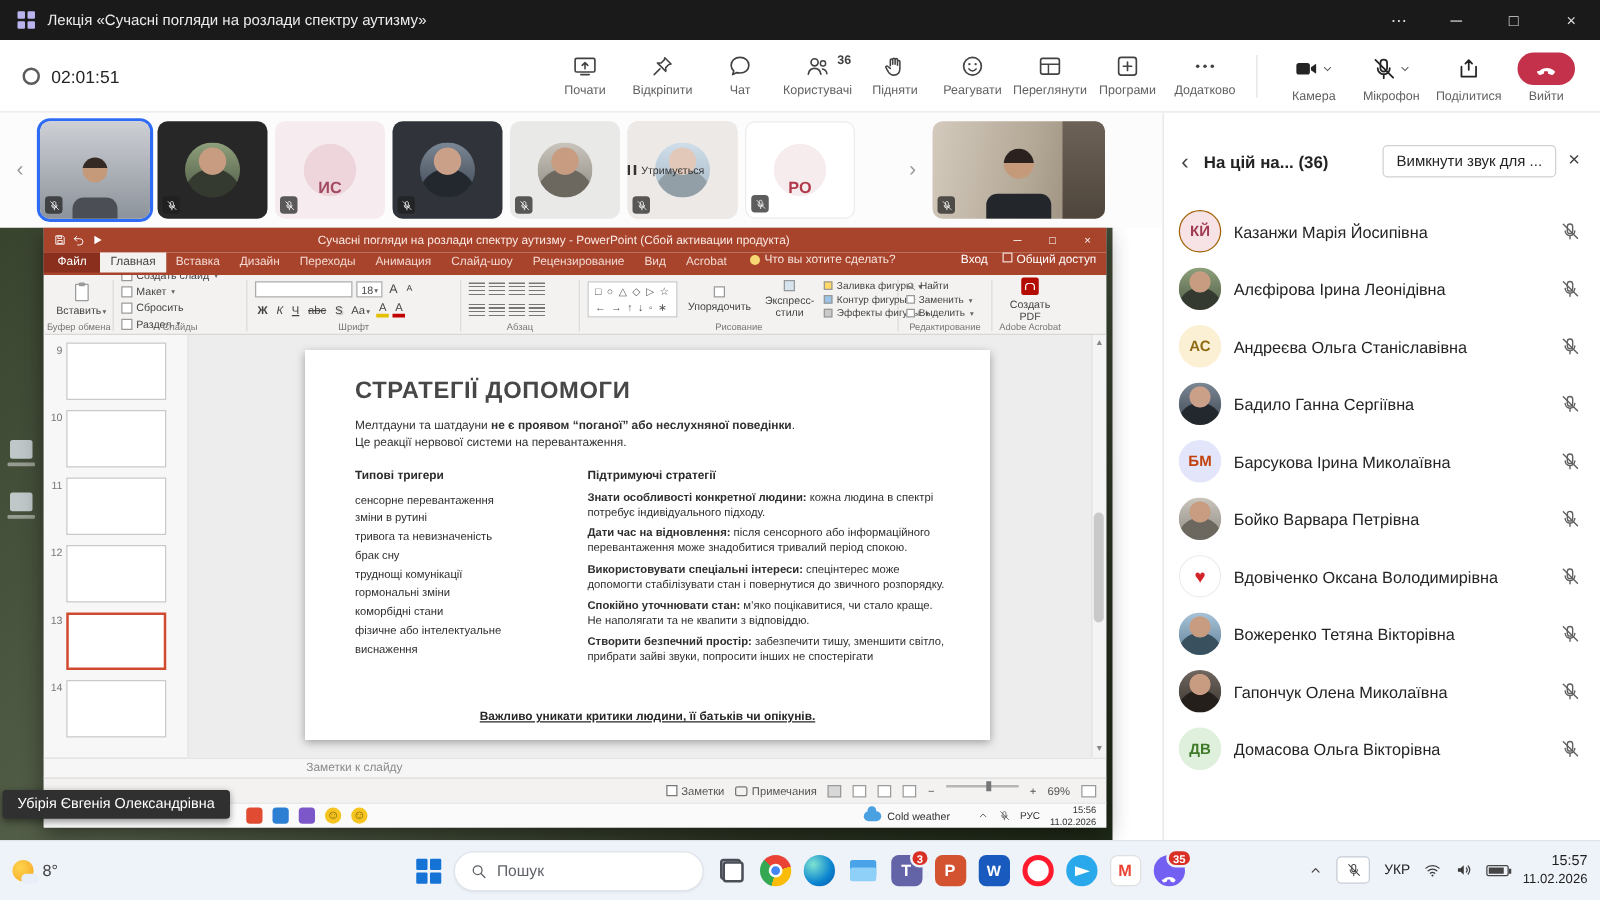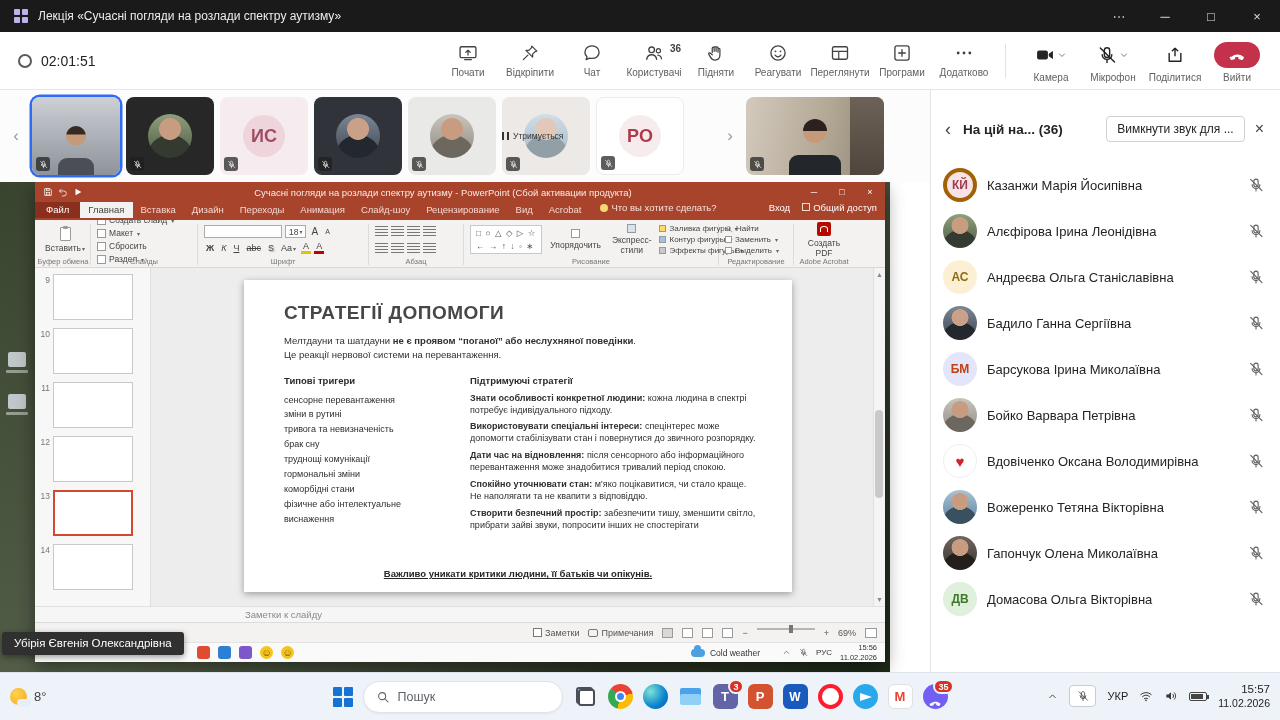--- a/index.html
+++ b/index.html
@@ -35,21 +35,21 @@
 
 
 .stage{position:absolute;top:90px;left:0;width:930px;height:582px;background:#fff}
 .filmstrip{position:absolute;top:0;left:0;width:930px;height:92px;background:#fcfcfc;display:flex;align-items:center;gap:6px;padding:0 6px;z-index:5}
 .f-chev{width:20px;text-align:center;color:#9a9a9a;font-size:17px;cursor:pointer;flex:0 0 auto}
 .f-chev.right{margin-left:auto}
 .tile{width:88px;height:78px;border-radius:8px;position:relative;overflow:hidden;flex:0 0 auto;background:#ddd}
 .tile.active{box-shadow:0 0 0 2.5px #2f6cf6}
 .mic-badge{position:absolute;left:4px;bottom:4px;width:14px;height:14px;border-radius:3px;background:rgba(30,30,30,.72);display:flex;align-items:center;justify-content:center;z-index:3}
 .mic-badge svg{width:9px;height:9px;color:#fff}
-.circ{position:absolute;left:50%;top:50%;transform:translate(-50%,-50%);width:42px;height:42px;border-radius:50%;display:flex;align-items:center;justify-content:center;font-weight:bold;font-size:18px}
+.circ{position:absolute;left:50%;top:50%;transform:translate(-50%,-50%);width:42px;height:42px;border-radius:50%;display:flex;align-items:flex-end;justify-content:center;font-weight:bold;font-size:13px}
 .person{position:absolute;left:0;right:0;bottom:0;height:46px}
 .person::before{content:"";position:absolute;left:50%;top:-3px;transform:translateX(-50%);width:20px;height:20px;border-radius:50%;background:linear-gradient(#352a24 42%,#c49a7b 43%)}
 .person::after{content:"";position:absolute;left:50%;bottom:0;transform:translateX(-50%);width:36px;height:17px;border-radius:9px 9px 0 0;background:#4b4f55}
 .tl1{background:linear-gradient(#cdd0d5,#8d939b)}
 .tl2{background:#272727}
 .tl3{background:#f6ecef}
 .tl3 .circ{background:#eed4db;color:#a34a62}
 .tl4{background:#30343a}
 .tl5{background:#e9e9e7}
 .tl6{background:#ded8d2}
@@ -170,21 +170,21 @@
 
 .panel{position:absolute;top:90px;left:930px;width:350px;height:582px;background:#fff;border-left:1px solid #e3e3e3;z-index:10}
 .p-head{display:flex;align-items:center;gap:8px;padding:26px 14px 12px 10px}
 .p-back{font-size:18px;color:#424242;width:14px;text-align:center;line-height:1}
 .p-title{font-size:13.5px;font-weight:bold;color:#242424;flex:1;white-space:nowrap;overflow:hidden}
 .p-muteall{border:1px solid #d1d1d1;border-radius:4px;background:#fff;font-size:12px;color:#242424;padding:5px 10px;white-space:nowrap}
 .p-close{font-size:16px;color:#424242;padding:0 2px;line-height:1}
 .p-list{margin-top:8px}
 .p-row{height:46px;display:flex;align-items:center;gap:10px;padding:0 16px 0 12px}
 .p-av{width:34px;height:34px;border-radius:50%;flex:0 0 auto;display:flex;align-items:center;justify-content:center;font-size:12px;font-weight:bold}
-.avA{background:#f7e2e6;color:#9f3a50;border:4px solid #a16207}
+.avA{background:#f7e2e6;color:#9f3a50;border:1px solid #a16207}
 .avB{background:#fbf0d3;color:#8e6b12}
 .avC{background:#e3e6fa;color:#c2410c}
 .avD{background:#dff0dc;color:#3f7a28}
 .avHeart{background:#fff;border:1px solid #eee;position:relative}
 .avHeart::after{content:"♥";color:#d2232a;font-size:15px}
 .p-name{flex:1;font-size:13px;color:#242424;white-space:nowrap;overflow:hidden;text-overflow:ellipsis}
 .p-mic{width:16px;height:16px;color:#616161;flex:0 0 auto}
 
 
 .taskbar{position:absolute;left:0;bottom:0;width:1280px;height:48px;background:#eef2f9;border-top:1px solid #dfe3ea;display:flex;align-items:center;justify-content:center;z-index:40}
@@ -748,22 +748,22 @@
                 <div class="tg">тривога та невизначеність</div>
                 <div class="tg">брак сну</div>
                 <div class="tg">труднощі комунікації</div>
                 <div class="tg">гормональні зміни</div>
                 <div class="tg">коморбідні стани</div>
                 <div class="tg">фізичне або інтелектуальне виснаження</div>
               </div>
               <div class="s-right">
                 <div class="s-h">Підтримуючі стратегії</div>
                 <p><b>Знати особливості конкретної людини:</b> <span>кожна людина в спектрі потребує індивідуального підходу.</span></p>
+                <p><b>Дати час на відновлення:</b> <span>після сенсорного або інформаційного перевантаження може знадобитися тривалий період спокою.</span></p>
                 <p><b>Використовувати спеціальні інтереси:</b> <span>спецінтерес може допомогти стабілізувати стан і повернутися до звичного розпорядку.</span></p>
-                <p><b>Дати час на відновлення:</b> <span>після сенсорного або інформаційного перевантаження може знадобитися тривалий період спокою.</span></p>
                 <p><b>Спокійно уточнювати стан:</b> <span>м’яко поцікавитися, чи стало краще. Не наполягати та не квапити з відповіддю.</span></p>
                 <p><b>Створити безпечний простір:</b> <span>забезпечити тишу, зменшити світло, прибрати зайві звуки, попросити інших не спостерігати</span></p>
               </div>
             </div>
             <div class="s-foot">Важливо уникати критики людини, її батьків чи опікунів.</div>
           </div>
           <div class="vscroll">
               <span>▲</span>
               <span>▼</span>
             </div>

